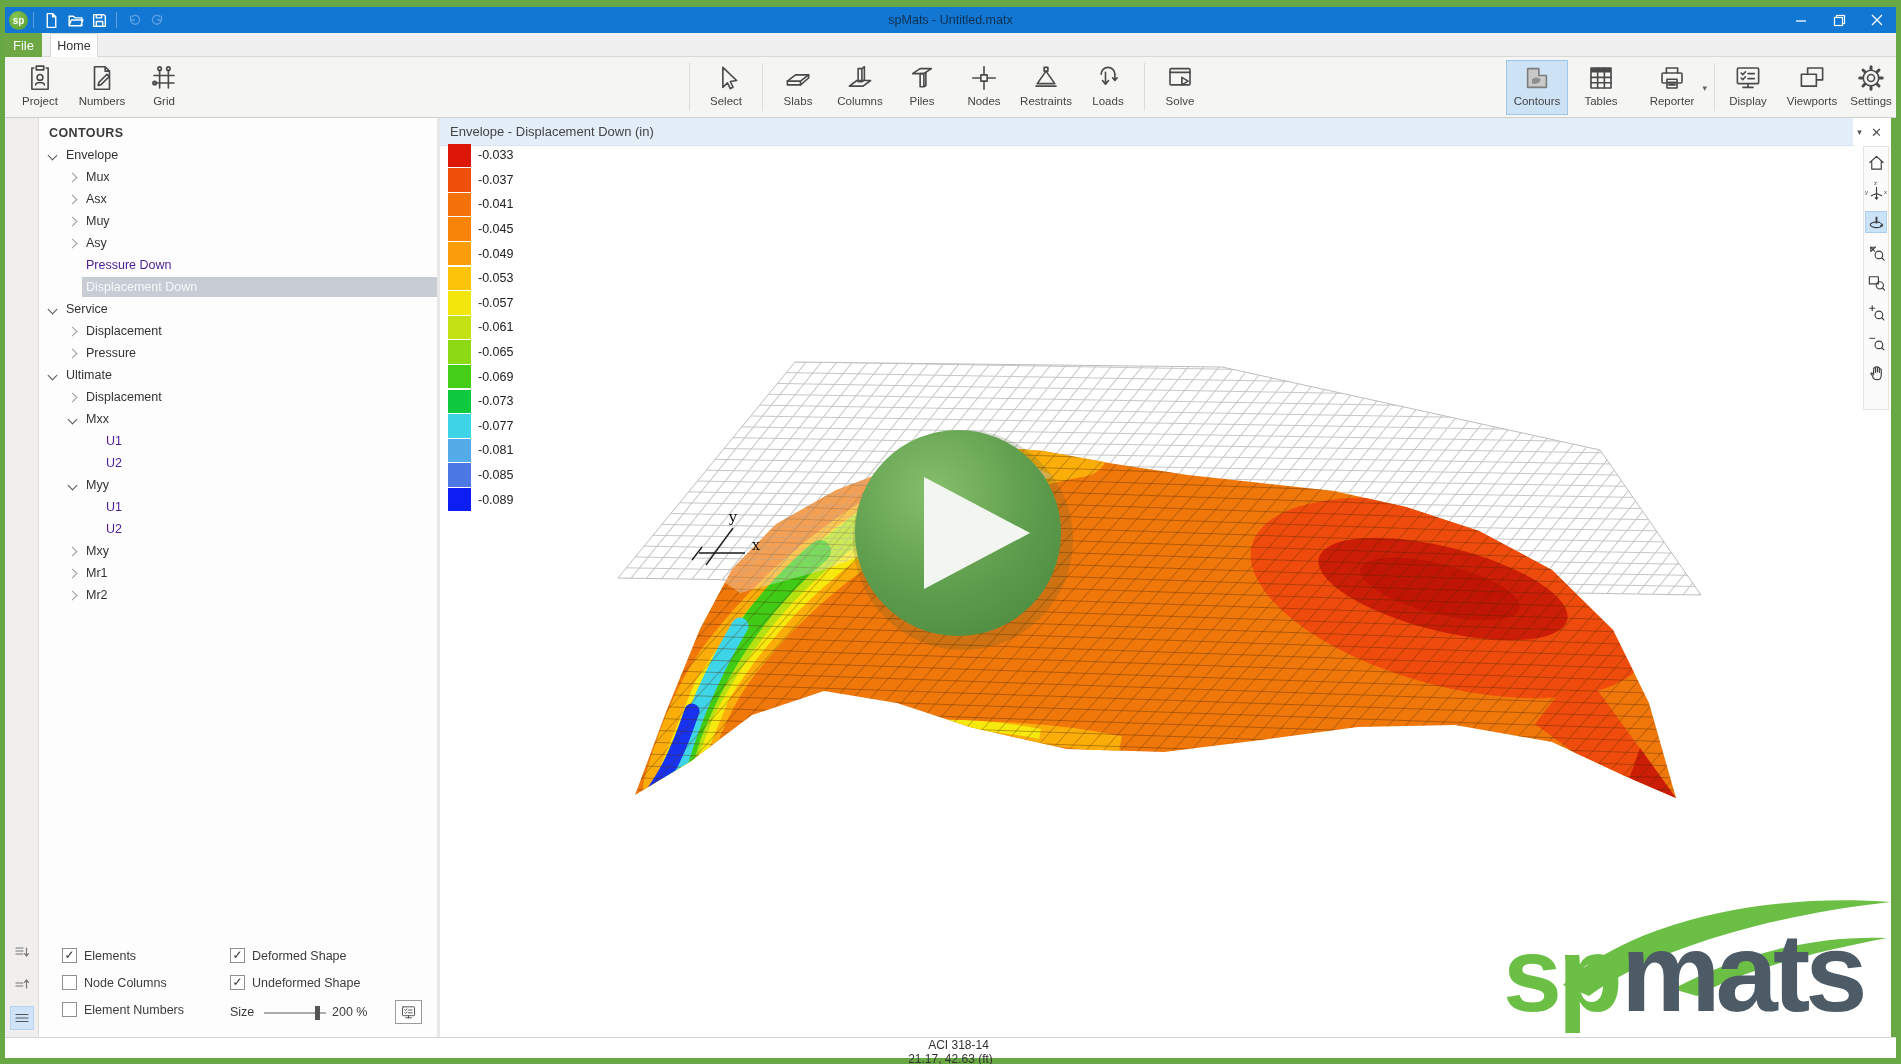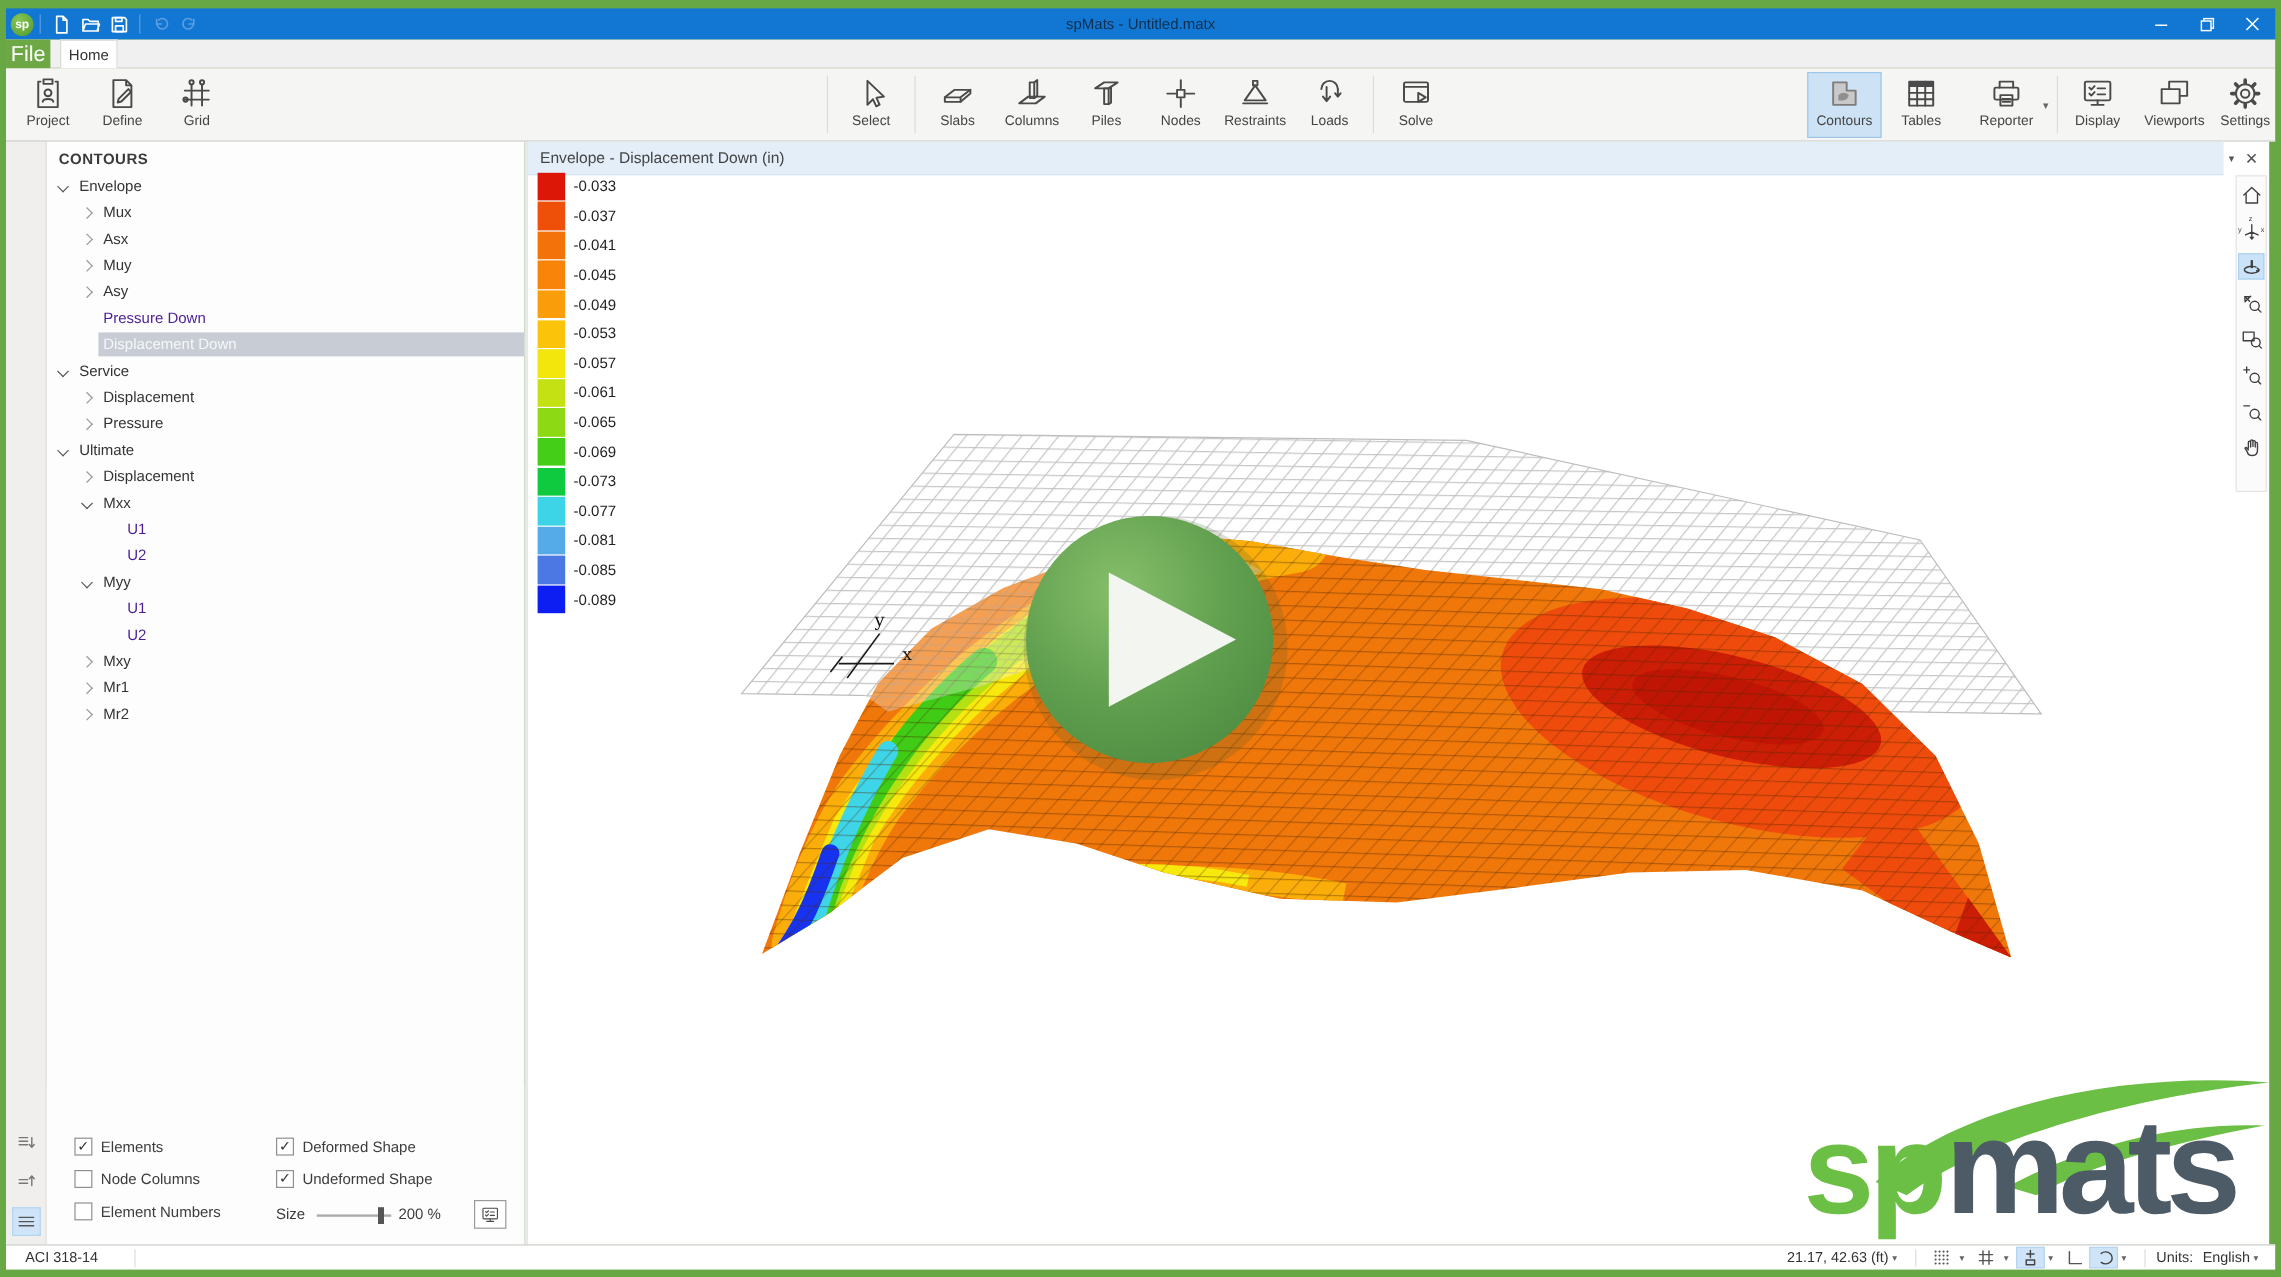--- a/index.html
+++ b/index.html
@@ -12,21 +12,21 @@
   .tb-logo { width:19px; height:19px; border-radius:50%; margin-left:4px;
     background:radial-gradient(circle at 35% 30%, #86c653, #51992f); color:#fff; font-size:10px; font-weight:bold;
     display:flex; align-items:center; justify-content:center; }
   .tb-sep { width:1px; height:16px; background:#5d9fe2; margin:0 5px; }
   .tb-btn { width:24px; height:22px; display:flex; align-items:center; justify-content:center; }
   .tb-title { position:absolute; left:0; right:0; text-align:center; color:#0e3050; font-size:12.5px; pointer-events:none; }
   .win-ctl { position:absolute; top:0; height:26px; width:30px; display:flex; align-items:center; justify-content:center; }
 
   
   #tabrow { left:5px; top:33px; width:1891px; height:24px; background:#f0f0f0; border-bottom:1px solid #d9d9d9; display:flex; }
-  .tab-file { width:37px; height:24px; background:#6da845; color:#fff; font-size:18px; display:flex; align-items:center; justify-content:center; }
+  .tab-file { width:37px; height:24px; background:#6da845; color:#fff; font-size:13px; display:flex; align-items:center; justify-content:center; }
   .tab-home { width:48px; height:24px; background:#fff; color:#333; font-size:12.5px; display:flex; align-items:center; justify-content:center; border:1px solid #d9d9d9; border-bottom:none; margin-left:8px; }
 
   
   #ribbon { left:5px; top:57px; width:1891px; height:61px; background:#f5f5f3; border-bottom:1px solid #d0cfce; }
   .rbtn { position:absolute; top:3px; height:55px; display:flex; flex-direction:column; align-items:center; justify-content:flex-start; border:1px solid transparent; }
   .rbtn .ric { height:34px; display:flex; align-items:center; justify-content:center; }
   .rbtn .rlb { font-size:11.5px; color:#444; white-space:nowrap; }
   .rbtn[data-active="true"] { background:#cde3f5; border-color:#9cc6ea; }
   .rsep { position:absolute; top:6px; width:1px; height:48px; background:#dddcda; }
   .rcaret { font-size:9px; color:#666; position:absolute; right:2px; top:22px; }
@@ -72,21 +72,21 @@
   svg.tln { stroke:#3e3e3e; fill:none; stroke-width:1.2; stroke-linecap:round; stroke-linejoin:round; }
 
   
   #legend { position:absolute; left:8px; top:25px;text-align:right; }
   .lrow { display:flex; align-items:center; height:24.6px; }
   .lblock { width:23px; height:23.4px; margin-right:7px; flex:none; }
   .lval { font-size:12.5px; color:#222; }
 
   
   #statusbar { left:5px; top:1037px; width:1891px; height:21px; background:#fff; border-top:1px solid #d5d5d5;
-               display:flex; align-items:center; font-size:12px; color:#333; }
+               display:flex; align-items:center; font-size:12px; color:#333;flex-direction:column; }
   .st-sep { width:1px; height:15px; background:#ddd; margin:0 9px; }
   .st-ic { width:24px; height:18px; display:flex; align-items:center; justify-content:center; }
   .st-ic.on { background:#cfe4f8; border:1px solid #b5d4ef; }
   .st-caret { font-size:8px; color:#666; margin:0 6px 0 3px; }
 </style>
 </head>
 <body>
 
 <svg width="0" height="0" style="position:absolute">
   <defs>
@@ -322,21 +322,21 @@
         </svg>
       </span>
       <span class="rlb">Project</span>
     </div>
   <div class="rbtn" style="left:70px;width:54px">
       <span class="ric">
         <svg class="ln" width="30" height="30" viewBox="0 0 24 24">
           <use href="#i-define"></use>
         </svg>
       </span>
-      <span class="rlb">Define</span>
+      <span class="rlb">Numbers</span>
     </div>
   <div class="rbtn" style="left:132px;width:54px">
       <span class="ric">
         <svg class="ln" width="30" height="30" viewBox="0 0 24 24">
           <use href="#i-grid"></use>
         </svg>
       </span>
       <span class="rlb">Grid</span>
     </div>
 

